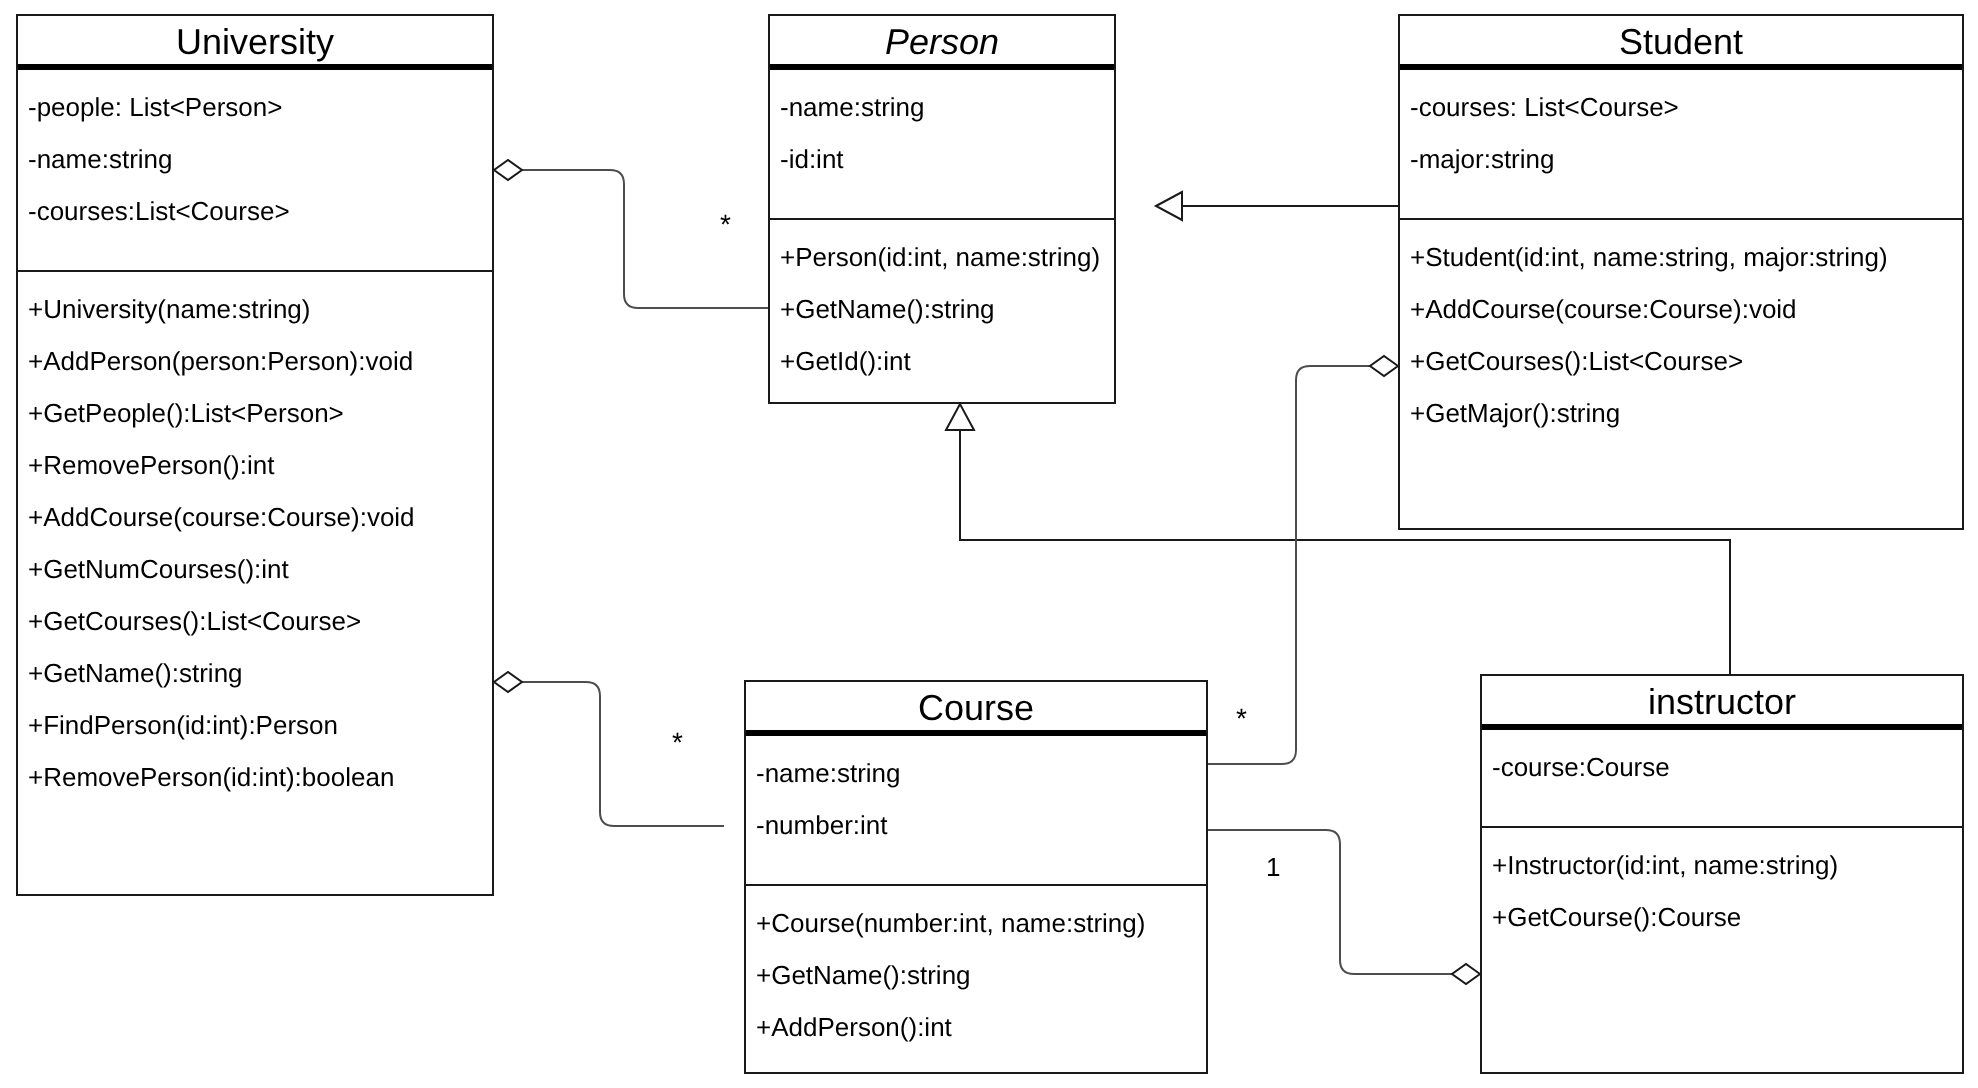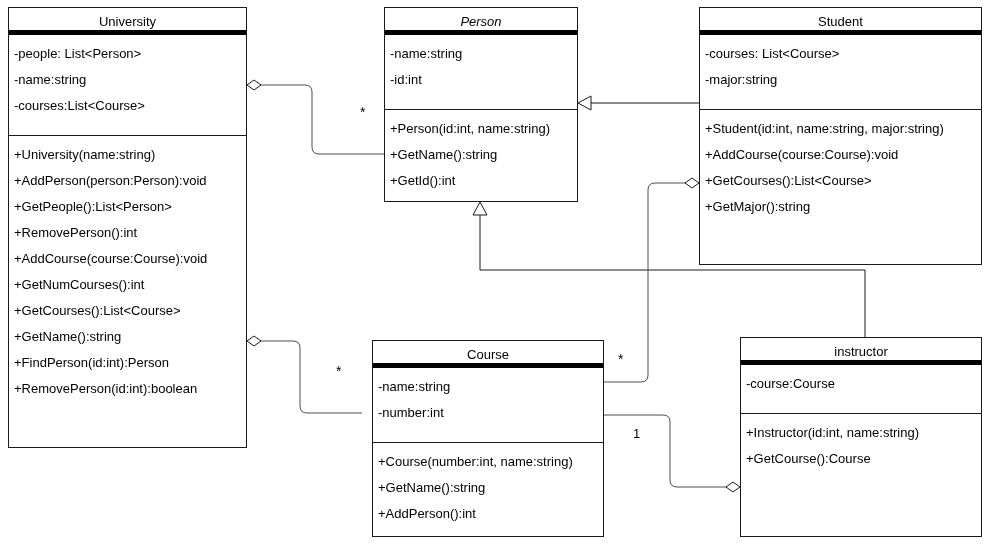--- a/index.html
+++ b/index.html
@@ -28,23 +28,23 @@
     box-sizing: border-box;
     background: #ffffff;
     border: 1px solid #1a1a1a;
     z-index: 5;
   }
   .uml-header {
     box-sizing: border-box;
     height: 27px;
     line-height: 27px;
     text-align: center;
-    font-size: 13px;
+    font-size: 18px;
     color: #000000;
-    border-bottom: 5px solid #000000;
+    border-bottom: 3px solid #000000;
     white-space: nowrap;
     overflow: visible;
   }
   .uml-header.abstract {
     font-style: italic;
   }
   .uml-compartment {
     box-sizing: border-box;
     padding: 6px 0 16px 0;
   }
@@ -123,21 +123,21 @@
       <div class="uml-row">+RemovePerson():int</div>
       <div class="uml-row">+AddCourse(course:Course):void</div>
       <div class="uml-row">+GetNumCourses():int</div>
       <div class="uml-row">+GetCourses():List&lt;Course&gt;</div>
       <div class="uml-row">+GetName():string</div>
       <div class="uml-row">+FindPerson(id:int):Person</div>
       <div class="uml-row">+RemovePerson(id:int):boolean</div>
     </div>
   </div>
 
-  <div class="uml-class" style="left:384px; top:7px; width:194px; height:195px;">
+  <div class="uml-class" style="left:384px; top:7px; width:174px; height:195px;">
     <div class="uml-header abstract">Person</div>
     <div class="uml-compartment divided">
       <div class="uml-row">-name:string</div>
       <div class="uml-row">-id:int</div>
     </div>
     <div class="uml-compartment">
       <div class="uml-row">+Person(id:int, name:string)</div>
       <div class="uml-row">+GetName():string</div>
       <div class="uml-row">+GetId():int</div>
     </div>

